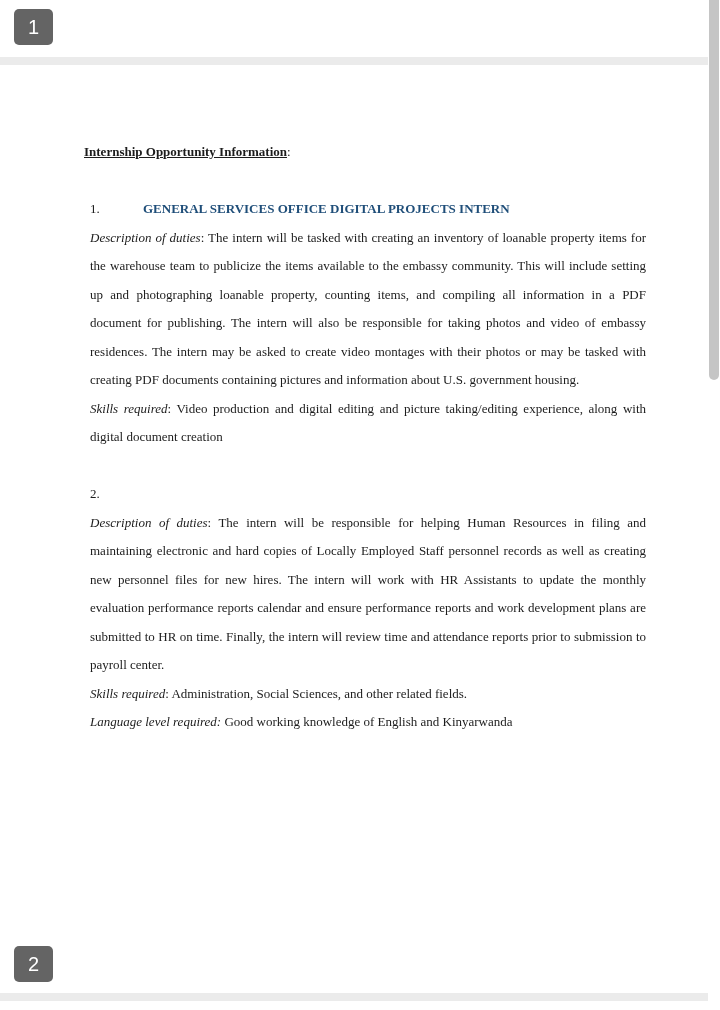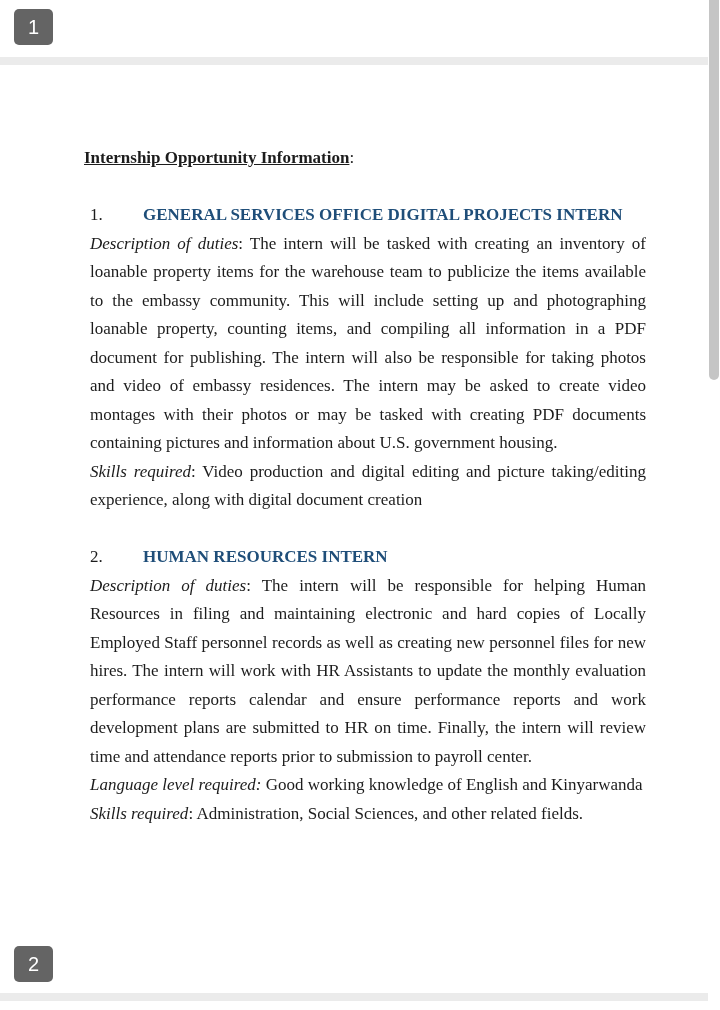--- a/index.html
+++ b/index.html
@@ -27,22 +27,22 @@
   #badge-2 { top: 946px; }
   .scrollbar-track {
     position: absolute; right: 0; top: 0; width: 12px; height: 1010px;
     background: transparent; z-index: 6;
   }
   .scrollbar-thumb {
     position: absolute; top: 0; left: 1px; width: 10px; height: 380px;
     background: #c5c5c5; border-radius: 0 0 5px 5px;
   }
   .content {
-    position: absolute; left: 90px; top: 144px; width: 556px;
-    font-size: 17px; line-height: 28.5px; color: #1c1c1c;
+    position: absolute; left: 90px; top: 138px; width: 556px;
+    font-size: 13px; line-height: 28.5px; color: #1c1c1c;
   }
   .doc-heading { margin-left: -6px; font-weight: 700; white-space: nowrap; }
   .doc-heading .hl { text-decoration: underline; }
   .doc-heading .colon { font-weight: 400; }
   .spacer { height: 28.5px; }
   .sec-row { display: flex; }
   .sec-num { width: 37px; flex: 0 0 37px; }
   .sec-title { color: #1f4e79; font-weight: 700; margin-left: 16px; }
   p.body {
     margin: 0; text-align: justify; text-align-last: left;
@@ -77,22 +77,21 @@
 
   <p class="body"><span class="lbl">Description of duties</span><span>: The intern will be tasked with creating an inventory of loanable property items for the warehouse team to publicize the items available to the embassy community. This will include setting up and photographing loanable property, counting items, and compiling all information in a PDF document for publishing. The intern will also be responsible for taking photos and video of embassy residences. The intern may be asked to create video montages with their photos or may be tasked with creating PDF documents containing pictures and information about U.S. government housing.</span></p>
 
   <p class="body"><span class="lbl">Skills required</span><span>: Video production and digital editing and picture taking/editing experience, along with digital document creation</span></p>
 
 
   <div class="spacer"></div>
 
   <div class="sec-row">
     <span class="sec-num">2.</span>
-    <span class="sec-title">HUMAN RESOURCES INTERN</span>
   </div>
 
   <p class="body"><span class="lbl">Description of duties</span><span>: The intern will be responsible for helping Human Resources in filing and maintaining electronic and hard copies of Locally Employed Staff personnel records as well as creating new personnel files for new hires. The intern will work with HR Assistants to update the monthly evaluation performance reports calendar and ensure performance reports and work development plans are submitted to HR on time. Finally, the intern will review time and attendance reports prior to submission to payroll center.</span></p>
 
+  <p class="body"><span class="lbl">Skills required</span><span>: Administration, Social Sciences, and other related fields.</span></p>
+
   <p class="body"><span class="lbl">Language level required:</span><span> Good working knowledge of English and Kinyarwanda</span></p>
-
-  <p class="body"><span class="lbl">Skills required</span><span>: Administration, Social Sciences, and other related fields.</span></p>
 
 </div>
 
 </body></html>

